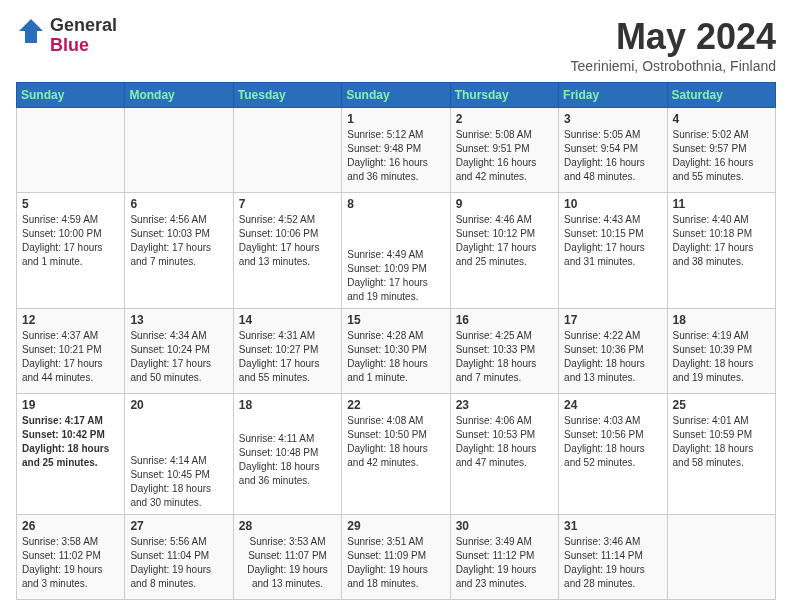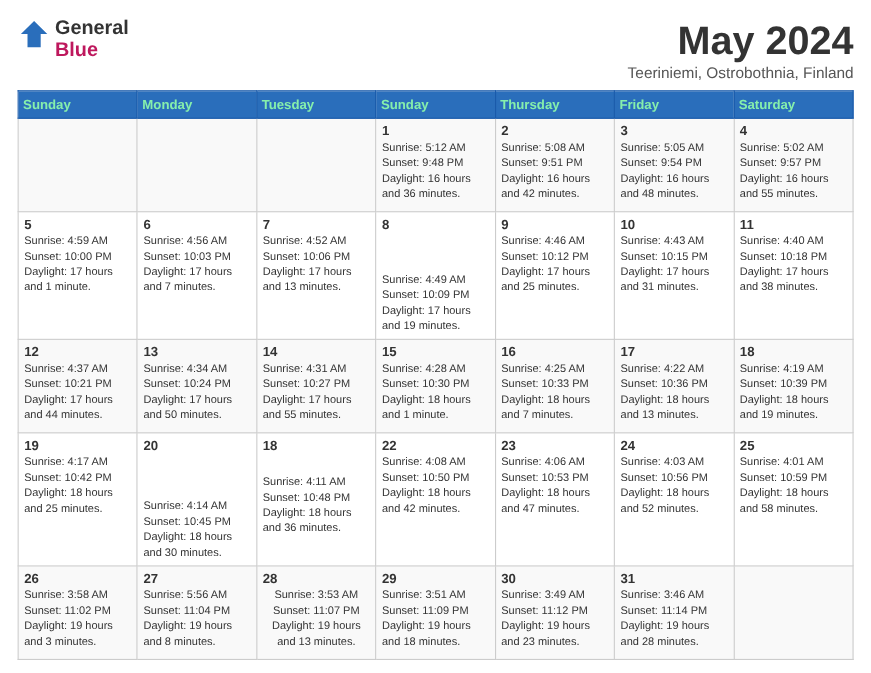--- a/index.html
+++ b/index.html
@@ -239,21 +239,21 @@
         <td>
           <span class="day-number">18</span>
           <div class="day-info" style="white-space: pre-line;">Sunrise: 4:19 AM
 Sunset: 10:39 PM
 Daylight: 18 hours and 19 minutes.</div>
         </td>
       </tr>
       <tr>
         <td>
           <span class="day-number">19</span>
-          <div class="day-info" style="white-space: pre-line;">Sunrise: 4:17 AM
+          <div class="day-info" style="white-space: pre-line; font-weight: bold;">Sunrise: 4:17 AM
 Sunset: 10:42 PM
 Daylight: 18 hours and 25 minutes.</div>
         </td>
         <td>
           <span class="day-number">20</span>
           <div class="day-info" style="white-space: pre-line; margin-top: 42px;">Sunrise: 4:14 AM
 Sunset: 10:45 PM
 Daylight: 18 hours and 30 minutes.</div>
         </td>
         <td>

